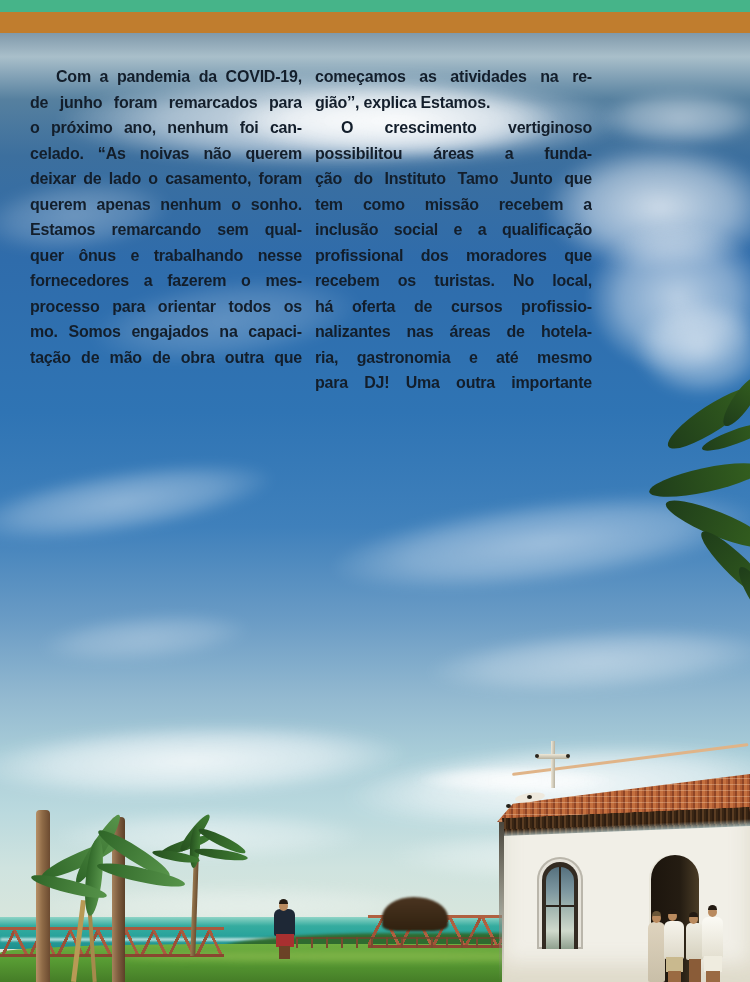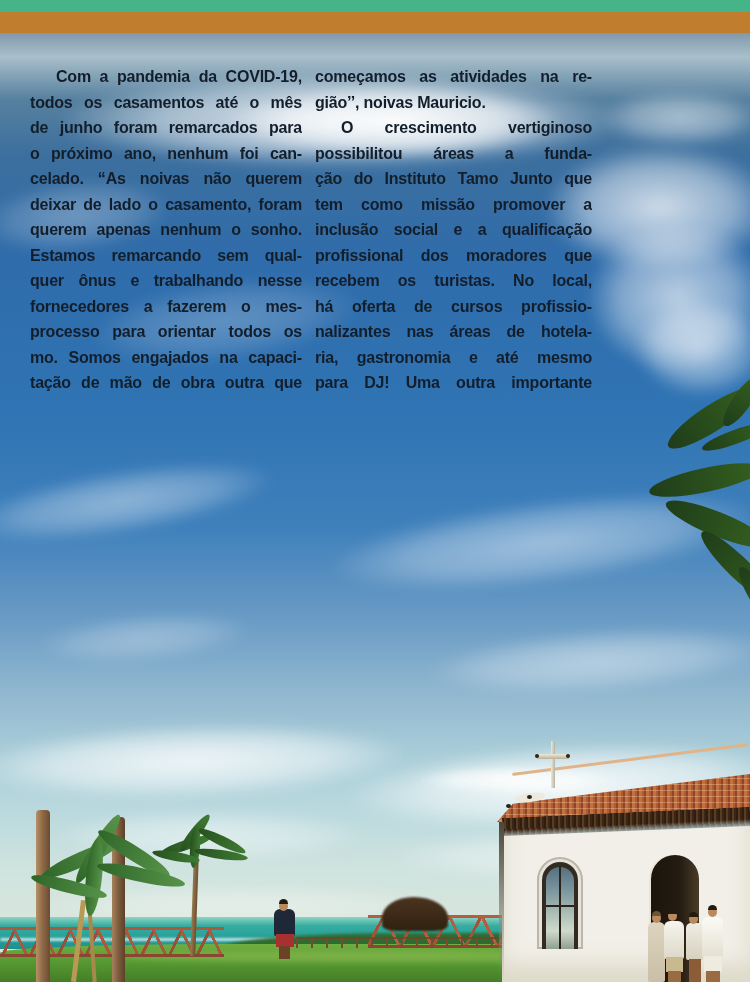--- a/index.html
+++ b/index.html
@@ -276,40 +276,39 @@
   <div class="head p3-head"></div>
   <div class="hair p3-hair"></div>
   <div class="p4-body"></div>
   <div class="p4-short"></div>
   <div class="p4-legs"></div>
   <div class="head p4-head"></div>
   <div class="hair p4-hair"></div>
 
   <div class="col col-left">
       <div class="line ind">Com a pandemia da COVID-19,</div>
-      <div class="line">todos os casamentos até o mês</div>
       <div class="line">de junho foram remarcados para</div>
       <div class="line">o próximo ano, nenhum foi can-</div>
       <div class="line">celado. “As noivas não querem</div>
       <div class="line">deixar de lado o casamento, foram</div>
       <div class="line">querem apenas nenhum o sonho.</div>
       <div class="line">Estamos remarcando sem qual-</div>
       <div class="line">quer ônus e trabalhando nesse</div>
       <div class="line">fornecedores a fazerem o mes-</div>
       <div class="line">processo para orientar todos os</div>
       <div class="line">mo. Somos engajados na capaci-</div>
       <div class="line">tação de mão de obra outra que</div>
     </div>
   <div class="col col-right">
       <div class="line">começamos as atividades na re-</div>
-      <div class="line nj">gião’’, noivas Mauricio.</div>
+      <div class="line nj">gião’’, explica Estamos.</div>
       <div class="line ind">O crescimento vertiginoso</div>
       <div class="line">possibilitou áreas a funda-</div>
       <div class="line">ção do Instituto Tamo Junto que</div>
-      <div class="line">tem como missão promover a</div>
+      <div class="line">tem como missão recebem a</div>
       <div class="line">inclusão social e a qualificação</div>
       <div class="line">profissional dos moradores que</div>
       <div class="line">recebem os turistas. No local,</div>
       <div class="line">há oferta de cursos profissio-</div>
       <div class="line">nalizantes nas áreas de hotela-</div>
       <div class="line">ria, gastronomia e até mesmo</div>
       <div class="line">para DJ! Uma outra importante</div>
     </div>
 </div>
 

